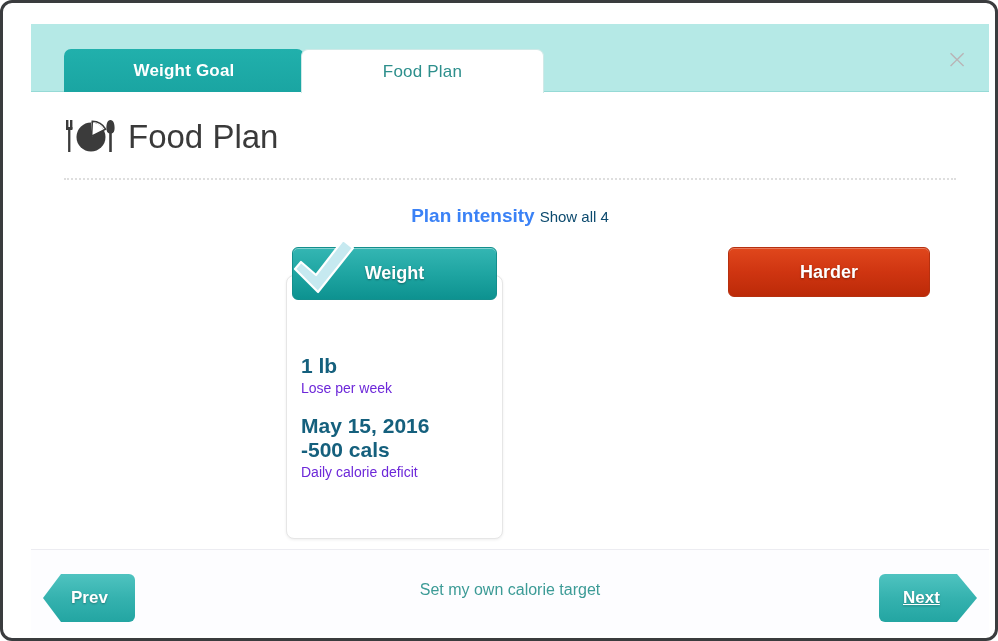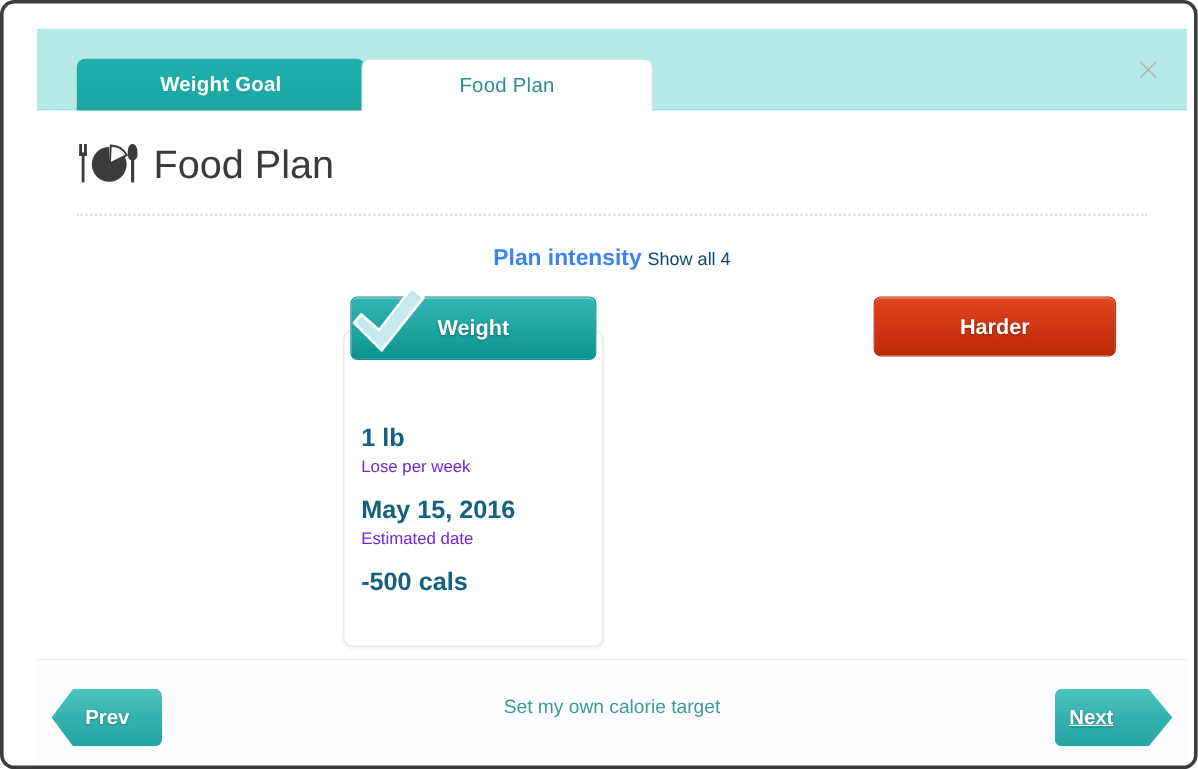--- a/index.html
+++ b/index.html
@@ -302,21 +302,21 @@
     width: 92px;
     padding-left: 28px;
     box-sizing: border-box;
     background: linear-gradient(180deg, #4fc3c0 0%, #35b2af 50%, #23a5a2 100%);
     clip-path: polygon(18px 0, 100% 0, 100% 100%, 18px 100%, 0 50%);
     border-radius: 0 6px 6px 0;
   }
   .nav-next {
     right: 12px;
     width: 98px;
-    padding-left: 12px;
+    padding-left: 24px;
     box-sizing: border-box;
     background: linear-gradient(180deg, #4fc3c0 0%, #35b2af 50%, #23a5a2 100%);
     clip-path: polygon(0 0, calc(100% - 20px) 0, 100% 50%, calc(100% - 20px) 100%, 0 100%);
     border-radius: 6px 0 0 6px;
   }
   .nav-next span { text-decoration: underline; }
 
   .calorie-link {
     position: absolute;
     top: 31px;
@@ -369,22 +369,22 @@
 
       <div class="intensity-head">
         <span class="intensity-title">Plan intensity</span><span class="show-all">Show all 4</span>
       </div>
 
       <div class="plan-card">
         <div class="card-stats">
           <div class="stat-value">1 lb</div>
           <div class="stat-label">Lose per week</div>
           <div class="stat-value">May 15, 2016</div>
-          <div class="stat-label">Estimated date</div>
           <div class="stat-value">-500 cals</div>
+          <div class="stat-label last">Daily calorie deficit</div>
         </div>
       </div>
 
       <div class="btn-row">
 
         <div class="ibtn ibtn-medium">
           <svg class="check-mark" viewBox="0 0 78 62">
             <path d="M8 33 L14 26 L29 39 L56 4 L66 12 L31 56 Z" fill="#c6e9f0" stroke="#ffffff" stroke-width="2.2" stroke-linejoin="round"></path>
           </svg>
           <span>Weight</span>

